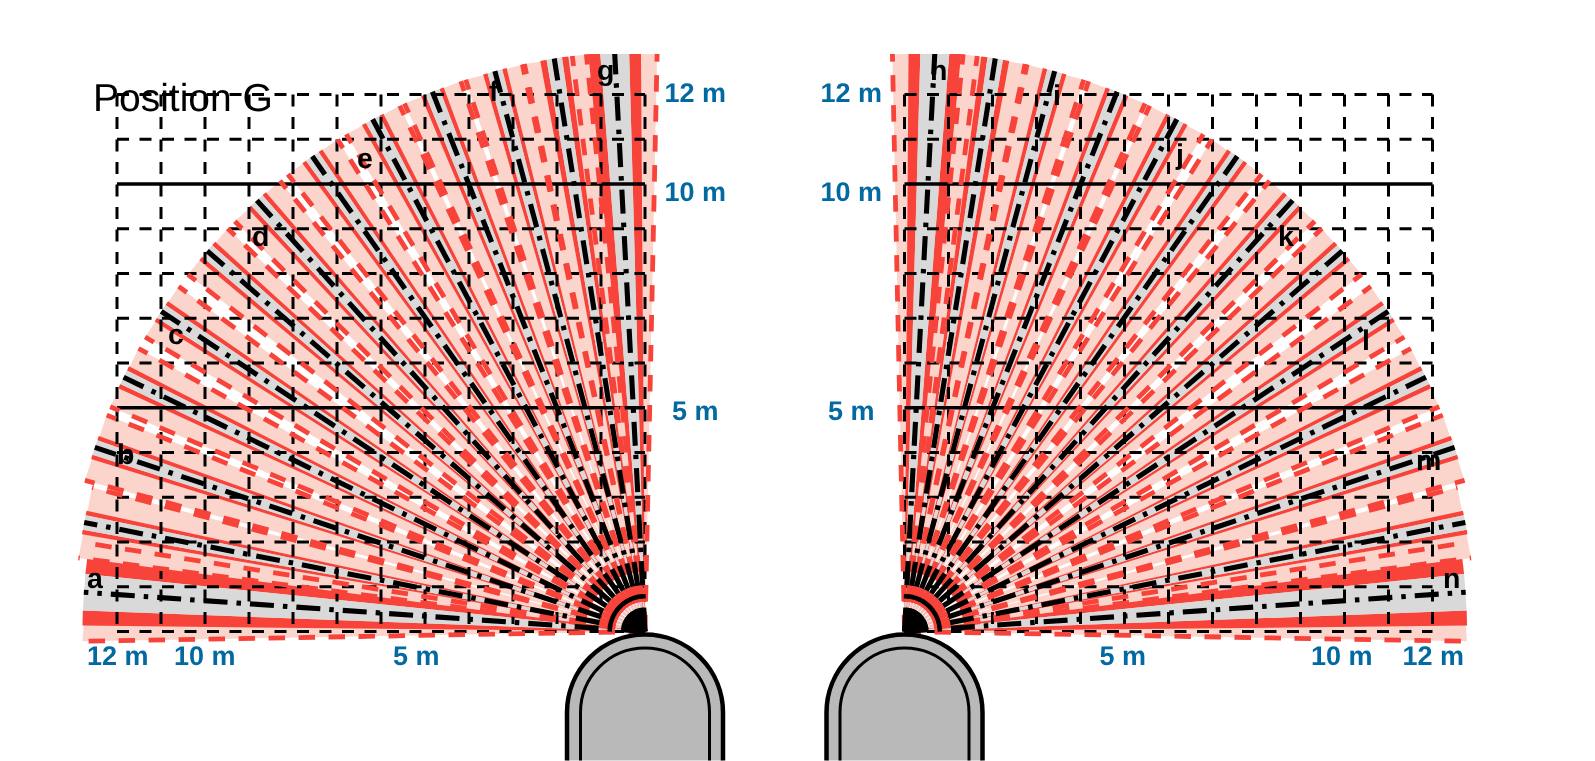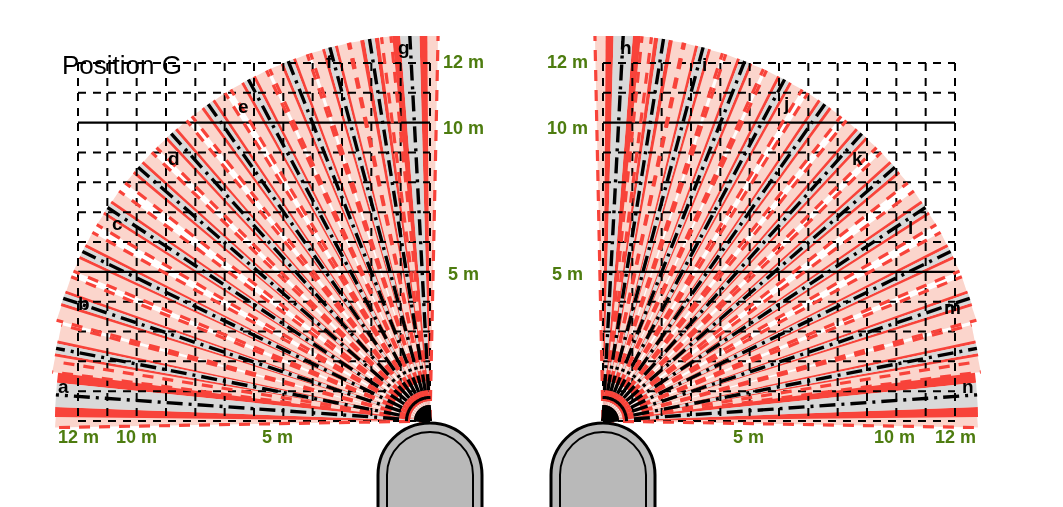--- a/index.html
+++ b/index.html
@@ -1,20 +1,20 @@
 <!DOCTYPE html>
 <html><head>
 <meta charset="utf-8">
 <style>
   html,body{margin:0;padding:0;background:#ffffff;}
   body{width:1063px;height:507px;overflow:hidden;font-family:"Liberation Sans",sans-serif;}
   #fig{position:relative;width:1063px;height:507px;background:#fff;margin-top:36px;}
   svg{display:block;}
   .lbl{position:absolute;font-family:"Liberation Sans",sans-serif;font-weight:bold;font-size:19px;color:#000;line-height:1;white-space:nowrap;}
-  .tick{position:absolute;font-family:"Liberation Sans",sans-serif;font-weight:bold;font-size:18px;color:#4d7c0f;line-height:1;white-space:nowrap;}
+  .tick{position:absolute;font-family:"Liberation Sans",sans-serif;font-weight:bold;font-size:18px;color:#0369a1;line-height:1;white-space:nowrap;}
   .ptitle{position:absolute;font-family:"Liberation Sans",sans-serif;font-weight:normal;font-size:26px;color:#000;line-height:1;white-space:nowrap;}
 </style>
 </head>
 <body>
 
 <div id="fig">
   <svg id="plot" width="1063" height="507" shape-rendering="geometricPrecision">
       <g>
         <path d="M 430 385 L 55.01712040854699 391.5453505102388 L 59.577364743199496 326.3308182313118 Z" fill="#fbd5cc" stroke="none"></path>
         <path d="M 430 385 L 52.27245424828084 335.94175726360635 L 61.39957696341713 288.986781445198 Z" fill="#fbd5cc" stroke="none"></path>

